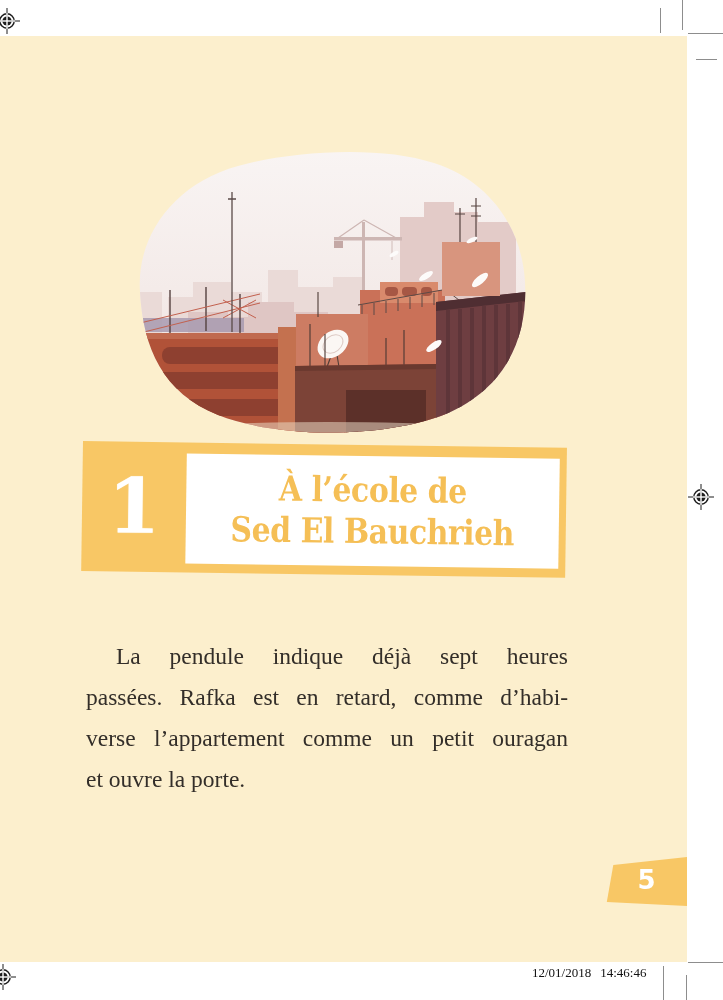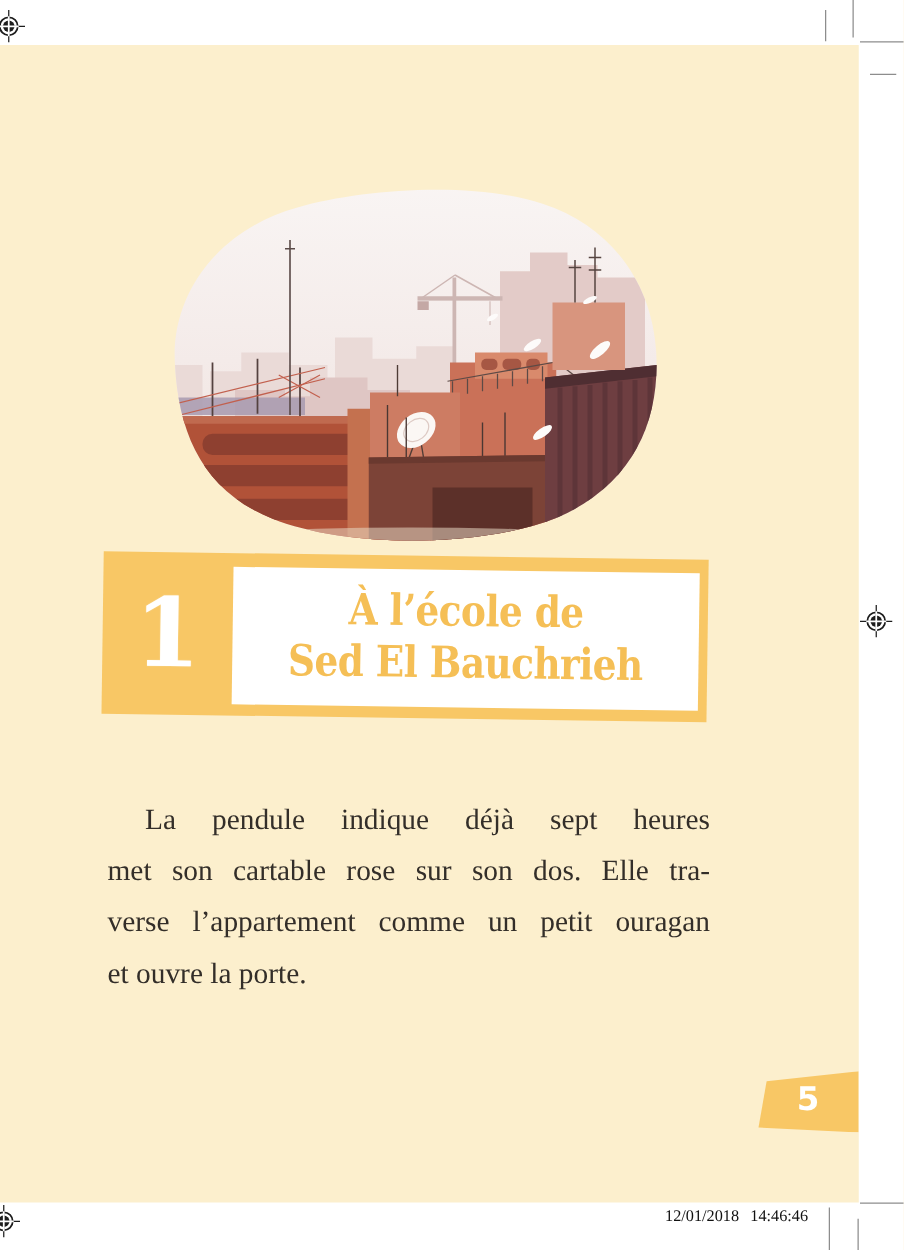--- a/index.html
+++ b/index.html
@@ -223,21 +223,21 @@
   <div class="title-box">
     <div class="title-lines">
       <div class="title-line">À l’école de</div>
       <div class="title-line">Sed El Bauchrieh</div>
     </div>
   </div>
 </div>
 
 <div class="paragraph">
   <div class="bline first">La pendule indique déjà sept heures</div>
-  <div class="bline">met son cartable rose sur son dos. Elle tra-</div>
+  <div class="bline">passées. Rafka est en retard, comme d’habi-</div>
   <div class="bline">verse l’appartement comme un petit ouragan</div>
   <div class="bline last">et ouvre la porte.</div>
 </div>
 
 <div class="page-tab">
   <span>5</span>
 </div>
 
 <svg class="regmark" style="left:-6px;top:8px;" width="26" height="26">
   <line x1="0" y1="13" x2="26" y2="13" stroke="#1d1d1d" stroke-width="1"></line>

